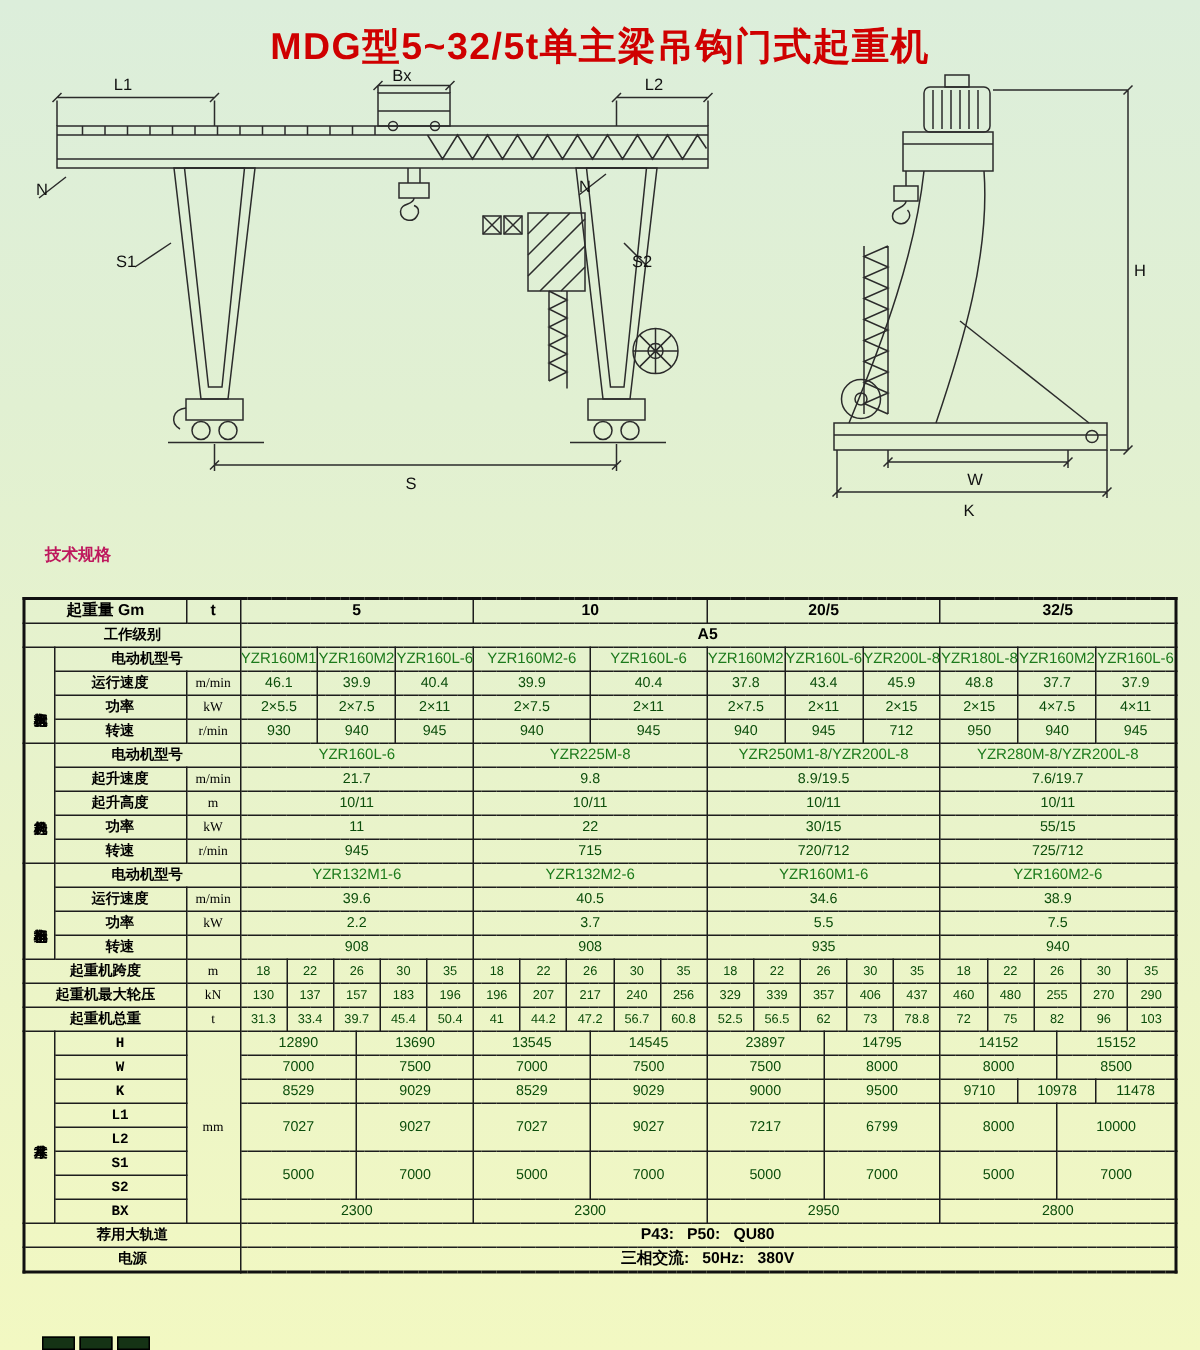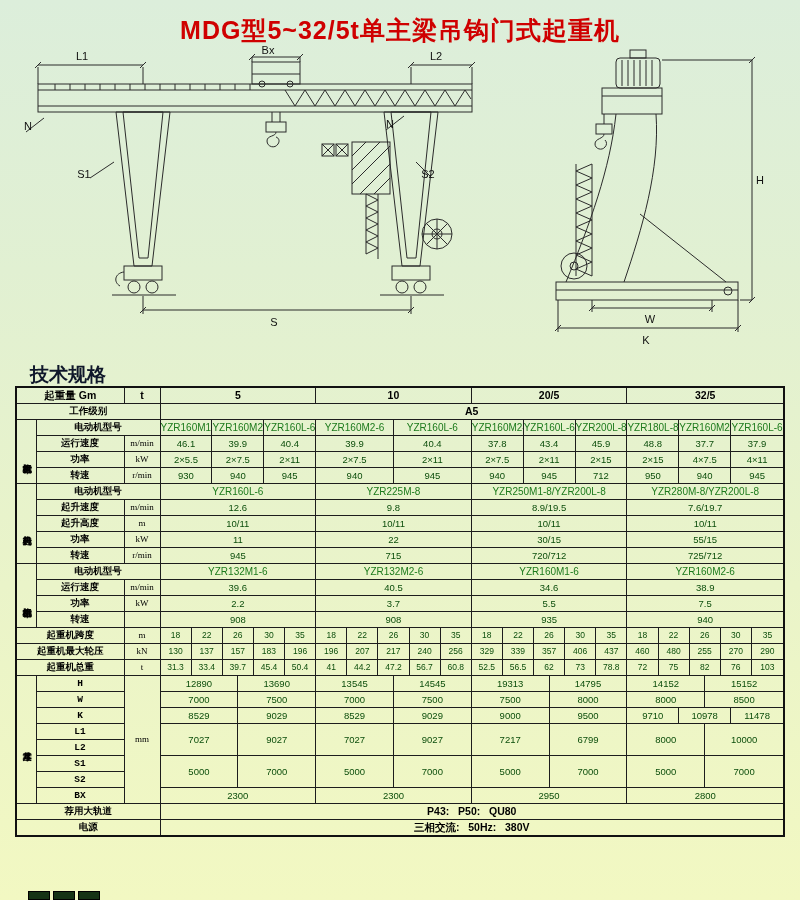--- a/index.html
+++ b/index.html
@@ -4,21 +4,21 @@
 <style>
   *{margin:0;padding:0;box-sizing:border-box;}
   html,body{width:800px;height:900px;}
   body{
     font-family:"Liberation Sans","DejaVu Sans",sans-serif;
     background:linear-gradient(180deg,#dceedb 0%,#e1f0d2 30%,#eaf4c9 65%,#f2f8c2 100%);
     position:relative;overflow:hidden;color:#111;
   }
   .title{text-align:center;padding-top:14px;font-size:25px;font-weight:bold;color:#cf0000;letter-spacing:1px;height:44px;}
   .drawing{width:800px;height:312px;}
-  .section-header{margin:6px 0 4px 30px;font-size:19px;font-weight:bold;color:#0f172a;height:20px;}
+  .section-header{margin:6px 0 16px 30px;font-size:11px;font-weight:bold;color:#be185d;height:20px;}
   table.spec{width:770px;margin:0 auto;border-collapse:collapse;table-layout:fixed;border:2px solid #111;background:transparent;}
   table.spec td{border:1px solid #1d1d1d;text-align:center;vertical-align:middle;height:16px;line-height:15px;padding:0;overflow:hidden;white-space:nowrap;}
   col.w-grp{width:20px}
   col.w-lbl{width:88px}
   col.w-unit{width:36px}
   .c-hdr{font-weight:bold;font-size:10.5px;color:#000;}
   .c-lbl{font-weight:bold;font-size:9.5px;color:#000;font-family:Liberation Mono, monospace;}
   .c-unit{font-size:9px;color:#000;font-family:Liberation Serif, serif;}
   .c-val{font-size:9.5px;color:#0b4d0b;}
   .c-mdl{font-size:10px;color:#1c7a1c;}
@@ -347,21 +347,21 @@
         <td rowspan="5" class="c-grp"><span class="vtext">起升机构</span></td>
         <td colspan="2" class="c-lbl">电动机型号</td>
         <td colspan="30" class="c-mdl">YZR160L-6</td>
         <td colspan="30" class="c-mdl">YZR225M-8</td>
         <td colspan="30" class="c-mdl">YZR250M1-8/YZR200L-8</td>
         <td colspan="30" class="c-mdl">YZR280M-8/YZR200L-8</td>
       </tr>
       <tr>
         <td class="c-lbl">起升速度</td>
         <td class="c-unit">m/min</td>
-        <td colspan="30" class="c-val">12.6</td>
+        <td colspan="30" class="c-val">21.7</td>
         <td colspan="30" class="c-val">9.8</td>
         <td colspan="30" class="c-val">8.9/19.5</td>
         <td colspan="30" class="c-val">7.6/19.7</td>
       </tr>
       <tr>
         <td class="c-lbl">起升高度</td>
         <td class="c-unit">m</td>
         <td colspan="30" class="c-val">10/11</td>
         <td colspan="30" class="c-val">10/11</td>
         <td colspan="30" class="c-val">10/11</td>
@@ -477,32 +477,32 @@
         <td colspan="6" class="c-sm">56.7</td>
         <td colspan="6" class="c-sm">60.8</td>
         <td colspan="6" class="c-sm">52.5</td>
         <td colspan="6" class="c-sm">56.5</td>
         <td colspan="6" class="c-sm">62</td>
         <td colspan="6" class="c-sm">73</td>
         <td colspan="6" class="c-sm">78.8</td>
         <td colspan="6" class="c-sm">72</td>
         <td colspan="6" class="c-sm">75</td>
         <td colspan="6" class="c-sm">82</td>
-        <td colspan="6" class="c-sm">76</td>
+        <td colspan="6" class="c-sm">96</td>
         <td colspan="6" class="c-sm">103</td>
       </tr>
       <tr>
         <td rowspan="8" class="c-grp"><span class="vtext">基本尺寸</span></td>
         <td class="c-lbl">H</td>
         <td rowspan="8" class="c-unit">mm</td>
         <td colspan="15" class="c-val">12890</td>
         <td colspan="15" class="c-val">13690</td>
         <td colspan="15" class="c-val">13545</td>
         <td colspan="15" class="c-val">14545</td>
-        <td colspan="15" class="c-val">19313</td>
+        <td colspan="15" class="c-val">23897</td>
         <td colspan="15" class="c-val">14795</td>
         <td colspan="15" class="c-val">14152</td>
         <td colspan="15" class="c-val">15152</td>
       </tr>
       <tr>
         <td class="c-lbl">W</td>
         <td colspan="15" class="c-val">7000</td>
         <td colspan="15" class="c-val">7500</td>
         <td colspan="15" class="c-val">7000</td>
         <td colspan="15" class="c-val">7500</td>

